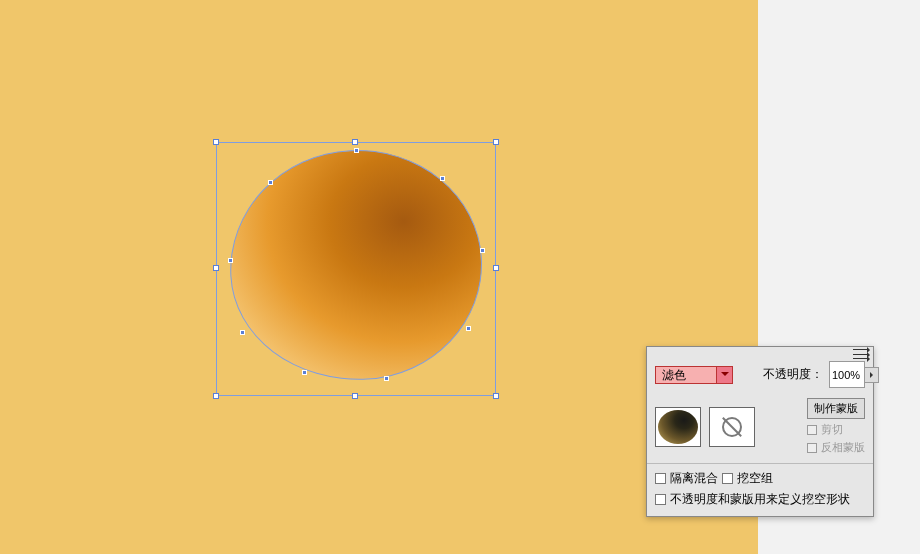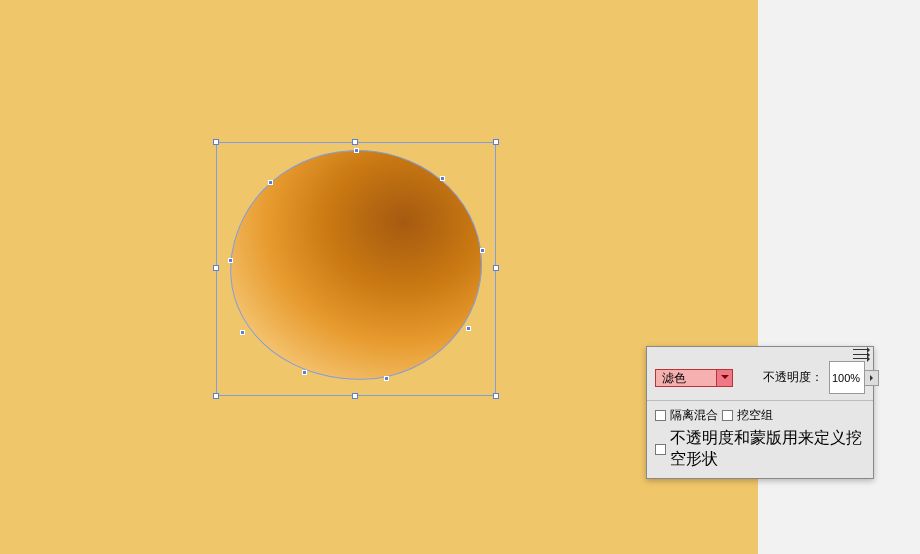--- a/index.html
+++ b/index.html
@@ -78,21 +78,21 @@
     height: 18px;
     display: flex; align-items: center;
     border: 1px solid #b33;
     background: #f7b0b0;
   }
   .blend-label { flex:1; padding:4px 6px; font-size:12px; line-height:16px; }
   .blend-btn { width:16px; height:16px; border-left:1px solid #b33; background:#e78; display:flex; align-items:center; justify-content:center; }
   .blend-btn::after { content:""; border:4px solid transparent; border-top-color:#800; margin-top:3px; }
   .opacity-label { font-size:12px; white-space:nowrap;margin-left:24px; }
   .opacity-box { display:flex; align-items:center; }
-  .opacity-input { width:36px; height:33px; border:1px solid #999; background:#fff; font-size:11px; padding:0 2px; text-align:left; }
+  .opacity-input { width:36px; height:27px; border:1px solid #999; background:#fff; font-size:11px; padding:0 2px; text-align:left; }
   .opacity-step { width:14px; height:16px; border:1px solid #999; border-left:none; background:#ddd; display:flex; align-items:center; justify-content:center; }
   .opacity-step::after{ content:""; border:3px solid transparent; border-left-color:#333; margin-left:2px;}
   .row2 {
     display:flex; align-items:center; padding:4px 8px 8px 8px; gap:12px;
   }
   .thumbs { display:flex; gap:8px; }
   .thumb-box { width:46px; height:40px; border:1px solid #666; background:#fff; padding:2px; }
   .thumb-inner { width:100%; height:100%; }
   .thumb-grad {
     border-radius:50%;
@@ -104,21 +104,21 @@
   .mask-icon { width:20px; height:20px; border:2px solid #7a7a7a; border-radius:50%; position:relative; }
   .mask-icon::after { content:""; position:absolute; left:50%; top:50%; width:26px; height:2px; background:#7a7a7a; transform:translate(-50%,-50%) rotate(45deg); }
   .rightcol { display:flex; flex-direction:column; gap:3px; margin-left:auto; font-size:11px; }
   .mk-btn { border:1px solid #888; background:#ddd; padding:2px 6px; text-align:center; }
   .disabled { color:#9a9a9a; display:flex; align-items:center; gap:4px;}
   .chk { width:10px; height:10px; border:1px solid #9a9a9a; background:#eee; flex:0 0 auto;}
   .sep { height:1px; background:#bbb; margin:0; }
   .row3 { padding:6px 8px 4px 8px; display:flex; gap:4px; font-size:12px; }
   .row3 label, .row4 label { display:flex; align-items:center; gap:4px; }
   .chk2 { width:11px; height:11px; border:1px solid #777; background:#fff; flex:0 0 auto;}
-  .row4 { padding:0 1px 8px 8px; font-size:16px; }
+  .row4 { padding:0 1px 8px 8px; font-size:12px; }
 </style>
 </head>
 <body>
 
 <div class="canvas">
   <div class="egg"></div>
 
   <div class="bbox">
     <div class="h tl"></div>
     <div class="h tm"></div>
@@ -155,20 +155,41 @@
       <span class="blend-label">滤色</span>
       <span class="blend-btn"></span>
     </div>
     <span class="opacity-label">不透明度：</span>
     <div class="opacity-box">
       <input class="opacity-input" value="100%" style="">
       <span class="opacity-step"></span>
     </div>
   </div>
 
+  <div class="row2">
+    <div class="thumbs">
+      <div class="thumb-box">
+        <div class="thumb-inner thumb-grad"></div>
+      </div>
+      <div class="thumb-box thumb-mask">
+        <div class="mask-icon"></div>
+      </div>
+    </div>
+    <div class="rightcol">
+      <div class="mk-btn">制作蒙版</div>
+      <div class="disabled">
+        <span class="chk"></span>
+        <span>剪切</span>
+      </div>
+      <div class="disabled">
+        <span class="chk"></span>
+        <span>反相蒙版</span>
+      </div>
+    </div>
+  </div>
 
   <div class="sep"></div>
 
   <div class="row3">
     <label>
       <span class="chk2"></span>
       <span>隔离混合</span>
     </label>
     <label>
       <span class="chk2"></span>

